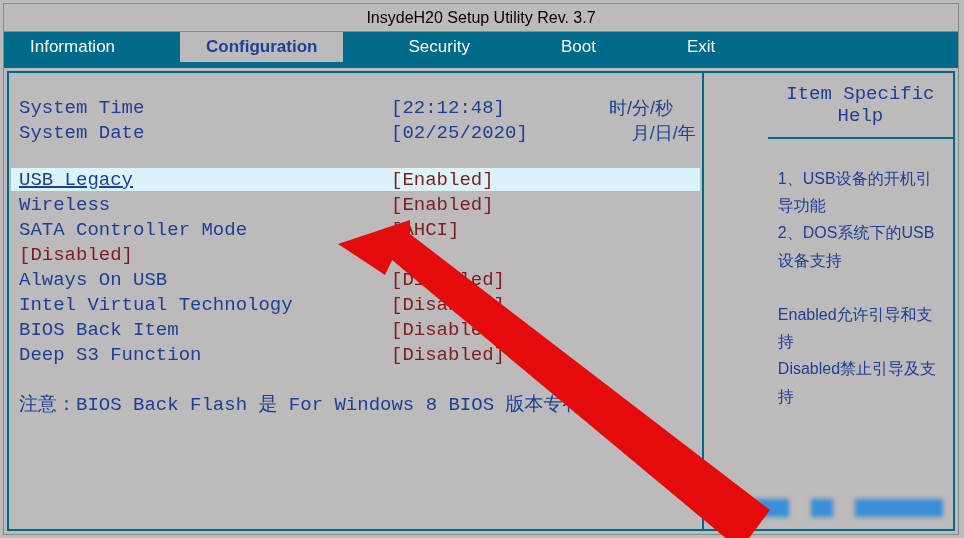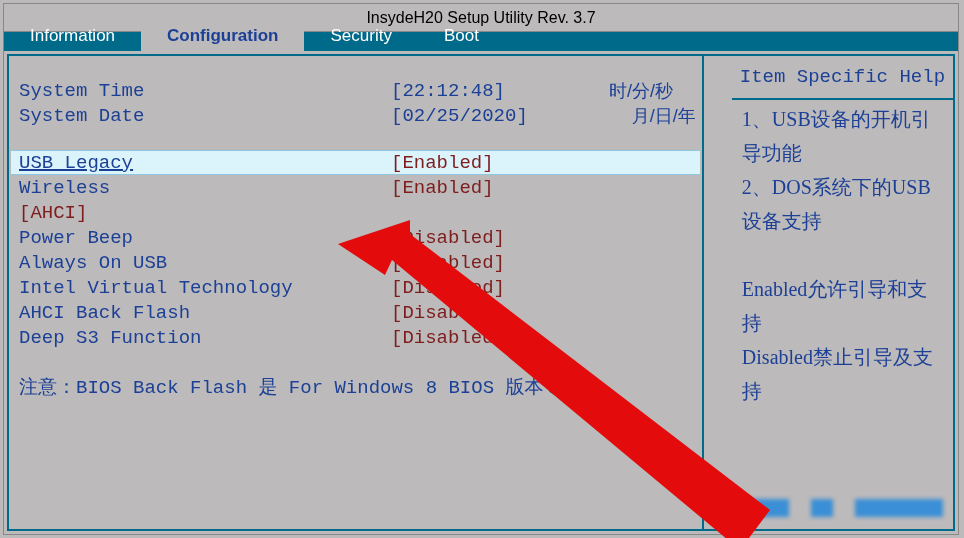--- a/index.html
+++ b/index.html
@@ -26,27 +26,28 @@
     background: #bcbabb;
     color: #000;
     font-family: "Segoe UI", Arial, sans-serif;
     font-size: 16px;
     display: flex;
     align-items: center;
     justify-content: center;
     border-bottom: 1px solid #888;
   }
   .menubar {
-    height: 19px;
+    height: 36px;
     background: #006a8b;
     display: flex;
-    align-items: flex-end;
+    align-items: flex-start;
     color: #fff;
     font-family: "Segoe UI", Arial, sans-serif;
     font-size: 17px;
+    gap: 39px;
   }
   .menu-item {
     padding: 5px 26px;
     display: flex;
     align-items: center;
     cursor: pointer;
   }
   .menu-item.active {
     background: #bcbabb;
     color: #1c4096;
@@ -64,34 +65,35 @@
   .left-pane {
     flex: 1;
     padding: 22px 6px 6px 10px;
     border-right: 2px solid #006a8b;
     position: relative;
   }
   .right-pane {
     width: 252px;
     display: flex;
     flex-direction: column;
+    margin-left: 36px;
   }
   .help-header {
     border-bottom: 2px solid #006a8b;
     padding: 10px 4px;
     text-align: center;
     color: #1c4096;
     font-family: "Courier New", monospace;
     font-size: 19px;
   }
   .help-body {
-    padding: 2px 10px;
-    color: #1c4096;
-    font-family: Liberation Serif, serif;
-    font-size: 20px;
+    padding: 26px 10px;
+    color: #1c4096;
+    font-family: Liberation Sans, sans-serif;
+    font-size: 16px;
     line-height: 1.7;
     position: relative;
     height: 100%;
   }
   .row {
     display: flex;
     height: 25px;
     align-items: center;
     color: #1c4096;
     font-family: "Courier New", monospace;
@@ -172,20 +174,23 @@
       </div>
     <div class="menu-item active">
         <span>Configuration</span>
       </div>
     <div class="menu-item">
         <span>Security</span>
       </div>
     <div class="menu-item">
         <span>Boot</span>
       </div>
+    <div class="menu-item">
+        <span>Exit</span>
+      </div>
   </div>
 
   <div class="main">
     <div class="left-pane">
 
       <div class="row">
         <span class="label">System Time</span>
         <span class="value">[22:12:48]</span>
         <span class="hint">时/分/秒</span>
       </div>
@@ -193,25 +198,25 @@
         <span class="label">System Date</span>
         <span class="value">[02/25/2020]</span>
         <span class="hint">月/日/年</span>
       </div>
 
       <div class="spacer"></div>
 
       <div id="settings-container">
           <div class="row setting highlight"><span class="label">USB Legacy</span><span class="value">[Enabled]</span></div>
           <div class="row setting"><span class="label">Wireless</span><span class="value">[Enabled]</span></div>
-          <div class="row setting"><span class="value">[AHCI]</span></div>
-          <div class="row setting"><span class="label">Power Beep</span><span class="value">[Disabled]</span></div>
+          <div class="row setting"><span class="label">SATA Controller Mode</span><span class="value">[AHCI]</span></div>
+          <div class="row setting"><span class="value">[Disabled]</span></div>
           <div class="row setting"><span class="label">Always On USB</span><span class="value">[Disabled]</span></div>
           <div class="row setting"><span class="label">Intel Virtual Technology</span><span class="value">[Disabled]</span></div>
-          <div class="row setting"><span class="label">AHCI Back Flash</span><span class="value">[Disabled]</span></div>
+          <div class="row setting"><span class="label">BIOS Back Item</span><span class="value">[Disabled]</span></div>
           <div class="row setting"><span class="label">Deep S3 Function</span><span class="value">[Disabled]</span></div>
         </div>
 
       <div class="note">注意：BIOS Back Flash 是 For Windows 8 BIOS 版本专有</div>
     </div>
 
     <div class="right-pane">
       <div class="help-header">Item Specific Help</div>
       <div class="help-body">
         <div id="help-lines">

